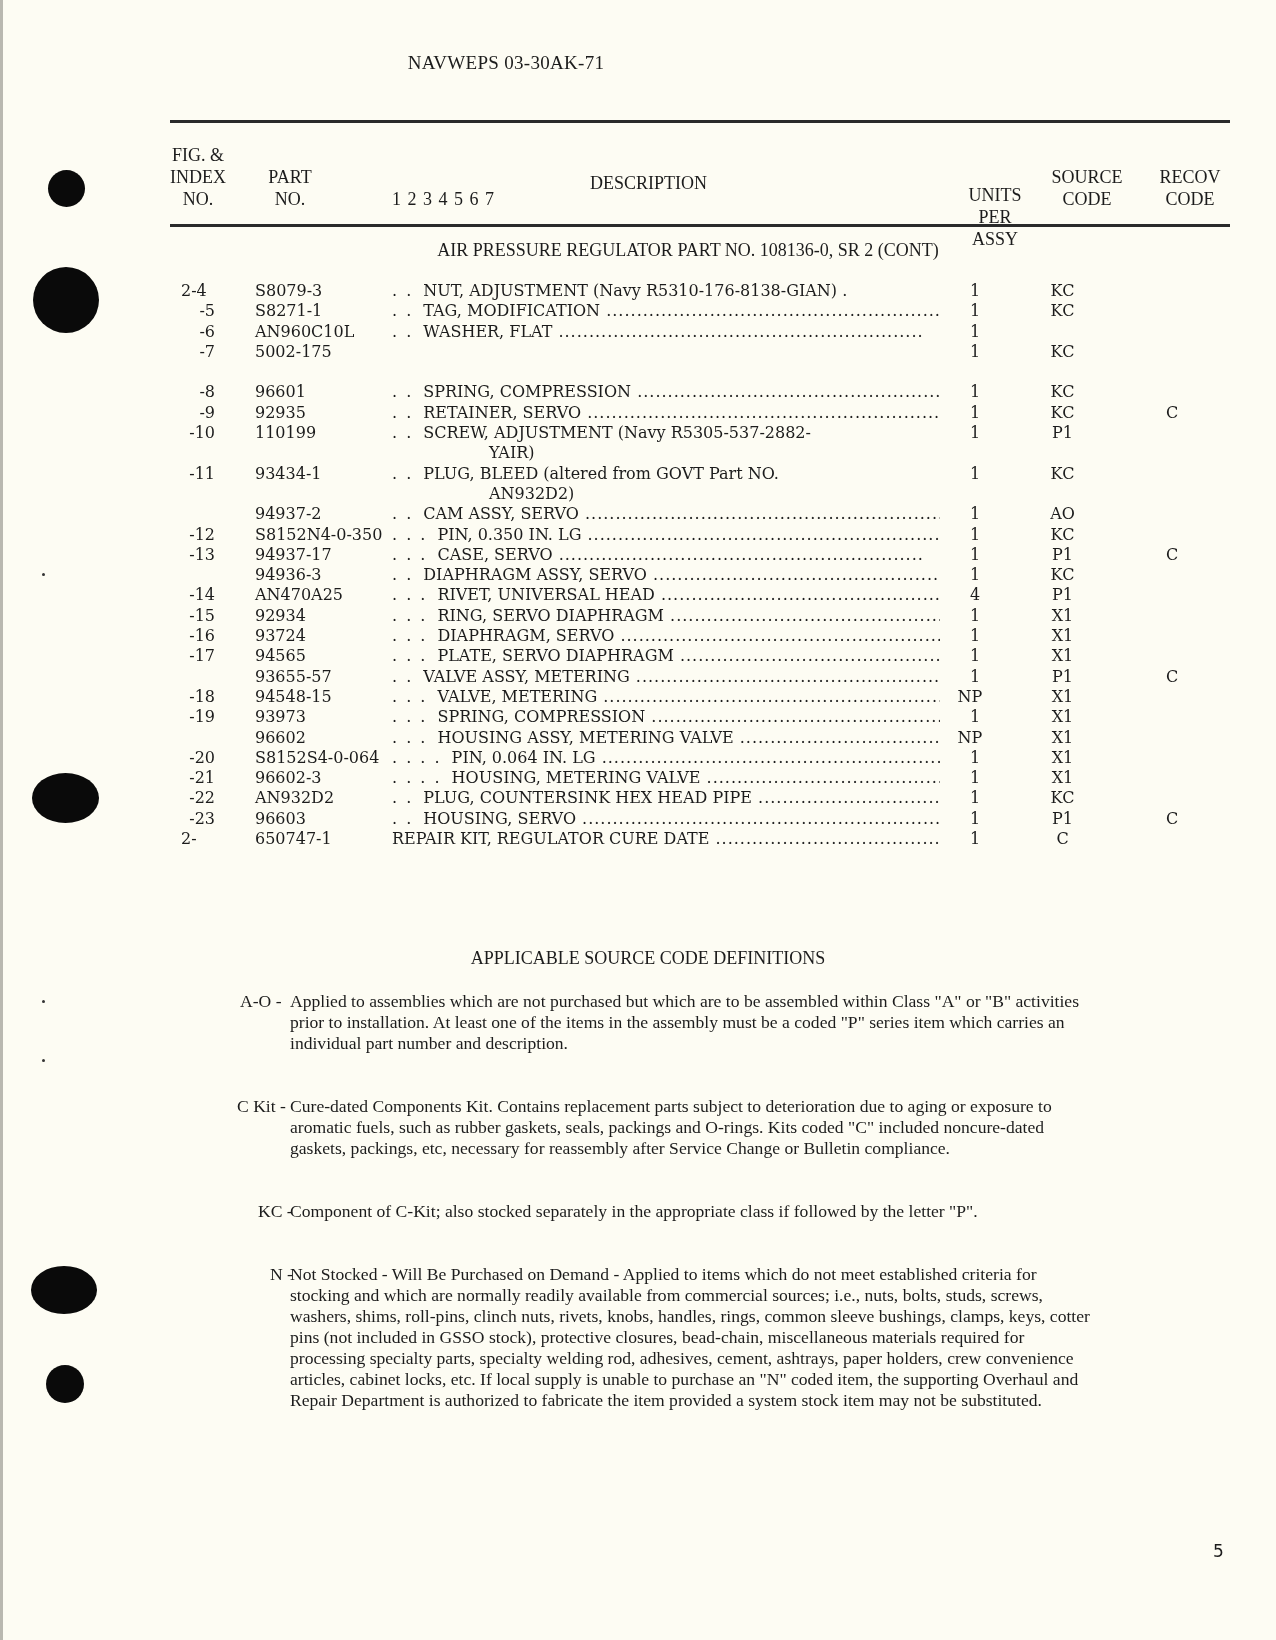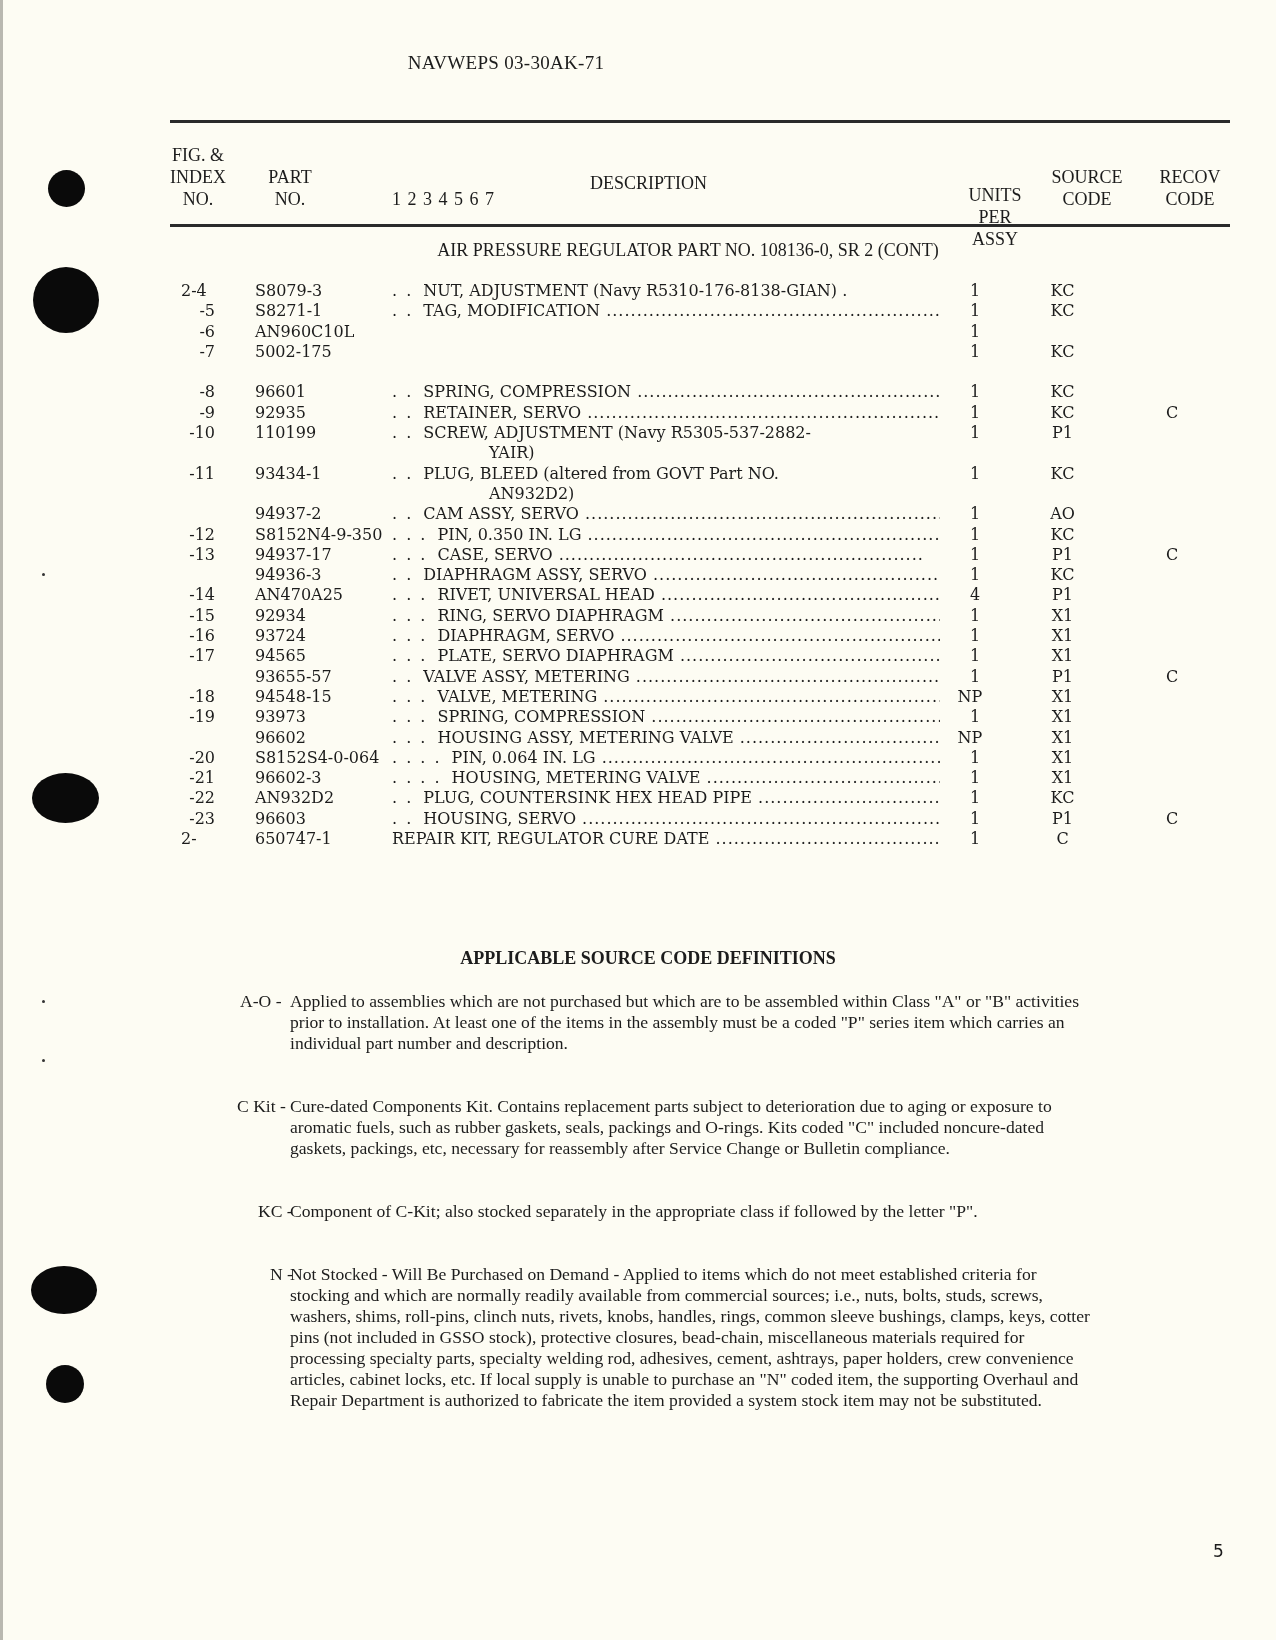--- a/index.html
+++ b/index.html
@@ -27,21 +27,21 @@
   .c-desc { position:absolute; left:392px; width:548px; overflow:hidden; }
   .c-desc .lead { display:inline-block; }
   .c-desc .txt { }
   .c-desc .leader { letter-spacing:1px; }
   .c-desc .cont { display:block; }
   .c-units { position:absolute; left:960px; width:30px; text-align:center; }
   .c-units.np { left:955px; }
   .c-src { position:absolute; left:1040px; width:45px; text-align:center; }
   .c-recov { position:absolute; left:1165px; width:14px; text-align:center; }
   .defs-title { position:absolute; top:948px; left:0; width:1276px; text-align:center;
-    font-family:"Liberation Serif", serif; font-size:18px; padding-left:20px; box-sizing:border-box;font-weight:bold; }
+    font-family:"Liberation Serif", serif; font-size:18px; padding-left:20px; box-sizing:border-box; }
   .def { position:absolute; left:180px; width:920px; font-family:"Liberation Serif", serif; font-size:17.6px; line-height:21px; }
   .def .code { position:absolute; right:817px; white-space:nowrap; text-align:right; }
   .def .body { margin-left:110px; display:block; }
   .page-num { position:absolute; left:1213px; top:1541px; font-family:"DejaVu Sans", sans-serif; font-size:17px; }
 </style>
 </head>
 <body>
 
 <div class="edge-left"></div>
 
@@ -102,20 +102,21 @@
       <span class="c-idx">-5</span>
       <span class="c-part">S8271-1</span>
       <span class="c-desc"><span class="lead" style="margin-right:12px;word-spacing:4px;">. .</span><span class="txt">TAG, MODIFICATION</span><span class="leader"> ............................................................</span></span>
       <span class="c-units">1</span>
       <span class="c-src">KC</span>
       <span class="c-recov"></span>
     </div>
     <div class="row">
       <span class="c-idx">-6</span>
       <span class="c-part">AN960C10L</span>
+      <span class="c-desc"><span class="lead" style="margin-right:12px;word-spacing:4px;">. .</span><span class="txt">WASHER, FLAT</span><span class="leader"> ............................................................</span></span>
       <span class="c-units">1</span>
       <span class="c-src"></span>
       <span class="c-recov"></span>
     </div>
     <div class="row tall">
       <span class="c-idx">-7</span>
       <span class="c-part">5002-175</span>
       <span class="c-units">1</span>
       <span class="c-src">KC</span>
       <span class="c-recov"></span>
@@ -155,21 +156,21 @@
     <div class="row">
       <span class="c-idx"></span>
       <span class="c-part">94937-2</span>
       <span class="c-desc"><span class="lead" style="margin-right:12px;word-spacing:4px;">. .</span><span class="txt">CAM ASSY, SERVO</span><span class="leader"> ............................................................</span></span>
       <span class="c-units">1</span>
       <span class="c-src">AO</span>
       <span class="c-recov"></span>
     </div>
     <div class="row">
       <span class="c-idx">-12</span>
-      <span class="c-part">S8152N4-9-350</span>
+      <span class="c-part">S8152N4-0-350</span>
       <span class="c-desc"><span class="lead" style="margin-right:12px;word-spacing:4px;">. . .</span><span class="txt">PIN, 0.350 IN. LG</span><span class="leader"> ............................................................</span></span>
       <span class="c-units">1</span>
       <span class="c-src">KC</span>
       <span class="c-recov"></span>
     </div>
     <div class="row">
       <span class="c-idx">-13</span>
       <span class="c-part">94937-17</span>
       <span class="c-desc"><span class="lead" style="margin-right:12px;word-spacing:4px;">. . .</span><span class="txt">CASE, SERVO</span><span class="leader"> ............................................................</span></span>
       <span class="c-units">1</span>

